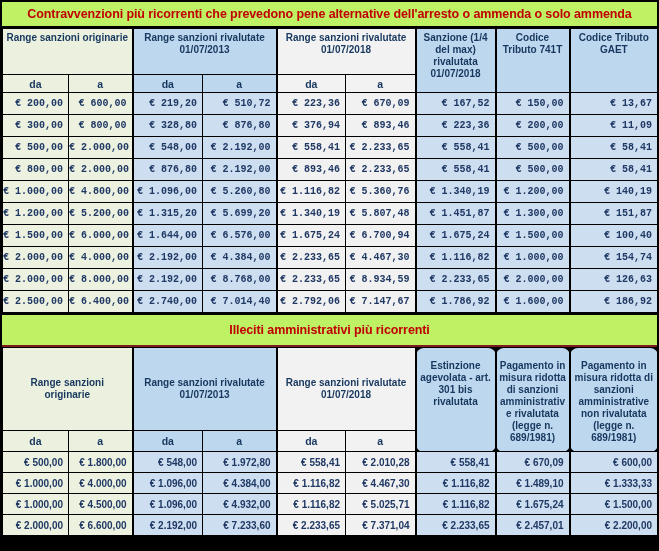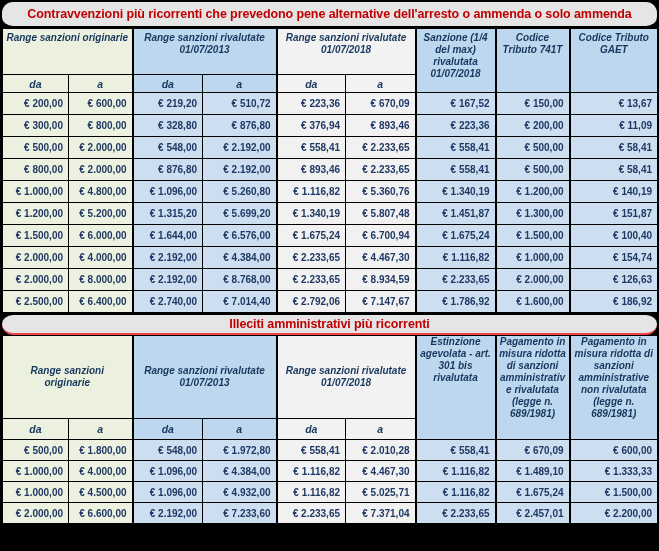--- a/index.html
+++ b/index.html
@@ -7,56 +7,54 @@
   .frame {
     width: 659px; height: 551px;
     border: 2px solid #000;
     background: #000;
     font-family: "Liberation Sans", sans-serif;
     font-weight: bold;
     overflow: hidden;
   }
   .title {
     width: 655px;
-    background: #e5e5e5;
+    background: #bef264;
     color: #C00000;
     font-size: 12.5px;
     display: flex; align-items: center; justify-content: center;
     text-align: center;
     letter-spacing: -0.1px;
-    border-radius: 11px;
   }
   .title1 { height: 26px; border-bottom: 2px solid #000; }
-  .title2 { height: 22px; border-top: 2px solid #000; border-bottom: 2px solid #ef4444; text-align: right; }
+  .title2 { height: 34px; border-top: 2px solid #000; border-bottom: 2px solid #7f1d1d; text-align: right; }
   table {
     border-collapse: collapse;
     table-layout: fixed;
     width: 655px;
   }
   th, td { border: 1px solid #000; overflow: hidden; }
   th {
     white-space: pre-line;
     text-align: center;
     color: #17375E;
     font-size: 10px;
     line-height: 12px;
     font-weight: bold;
-    font-style: italic;
   }
   .t1 .h1 th { vertical-align: top; padding-top: 3px; }
   .t1 .h1 { height: 46px; }
   .t1 .h2 { height: 18px; }
   .t1 .h2 th { vertical-align: middle; padding-top: 0; font-size: 10.5px; }
-  .t1 tbody tr { height: 22px; }
+  .t1 tbody tr { height: 22px; font-family: Liberation Mono, monospace; }
   .t2 .h1 th { vertical-align: middle; }
   .t2 .h1 { height: 83px; }
   .t2 .h2 { height: 21px; }
   .t2 .h2 th { vertical-align: middle; font-size: 10.5px; }
   .t2 tbody tr { height: 21px; }
-  .t2 th[rowspan] { vertical-align: top; padding-top: 0; }
+  .t2 th[rowspan] { vertical-align: top; padding-top: 12px; border-radius: 8px; }
   td.val {
     text-align: right;
     padding-right: 5px;
     font-size: 10px;
     color: #1F3864;
     vertical-align: middle;
     font-weight: bold;
     white-space: nowrap;
   }
   

